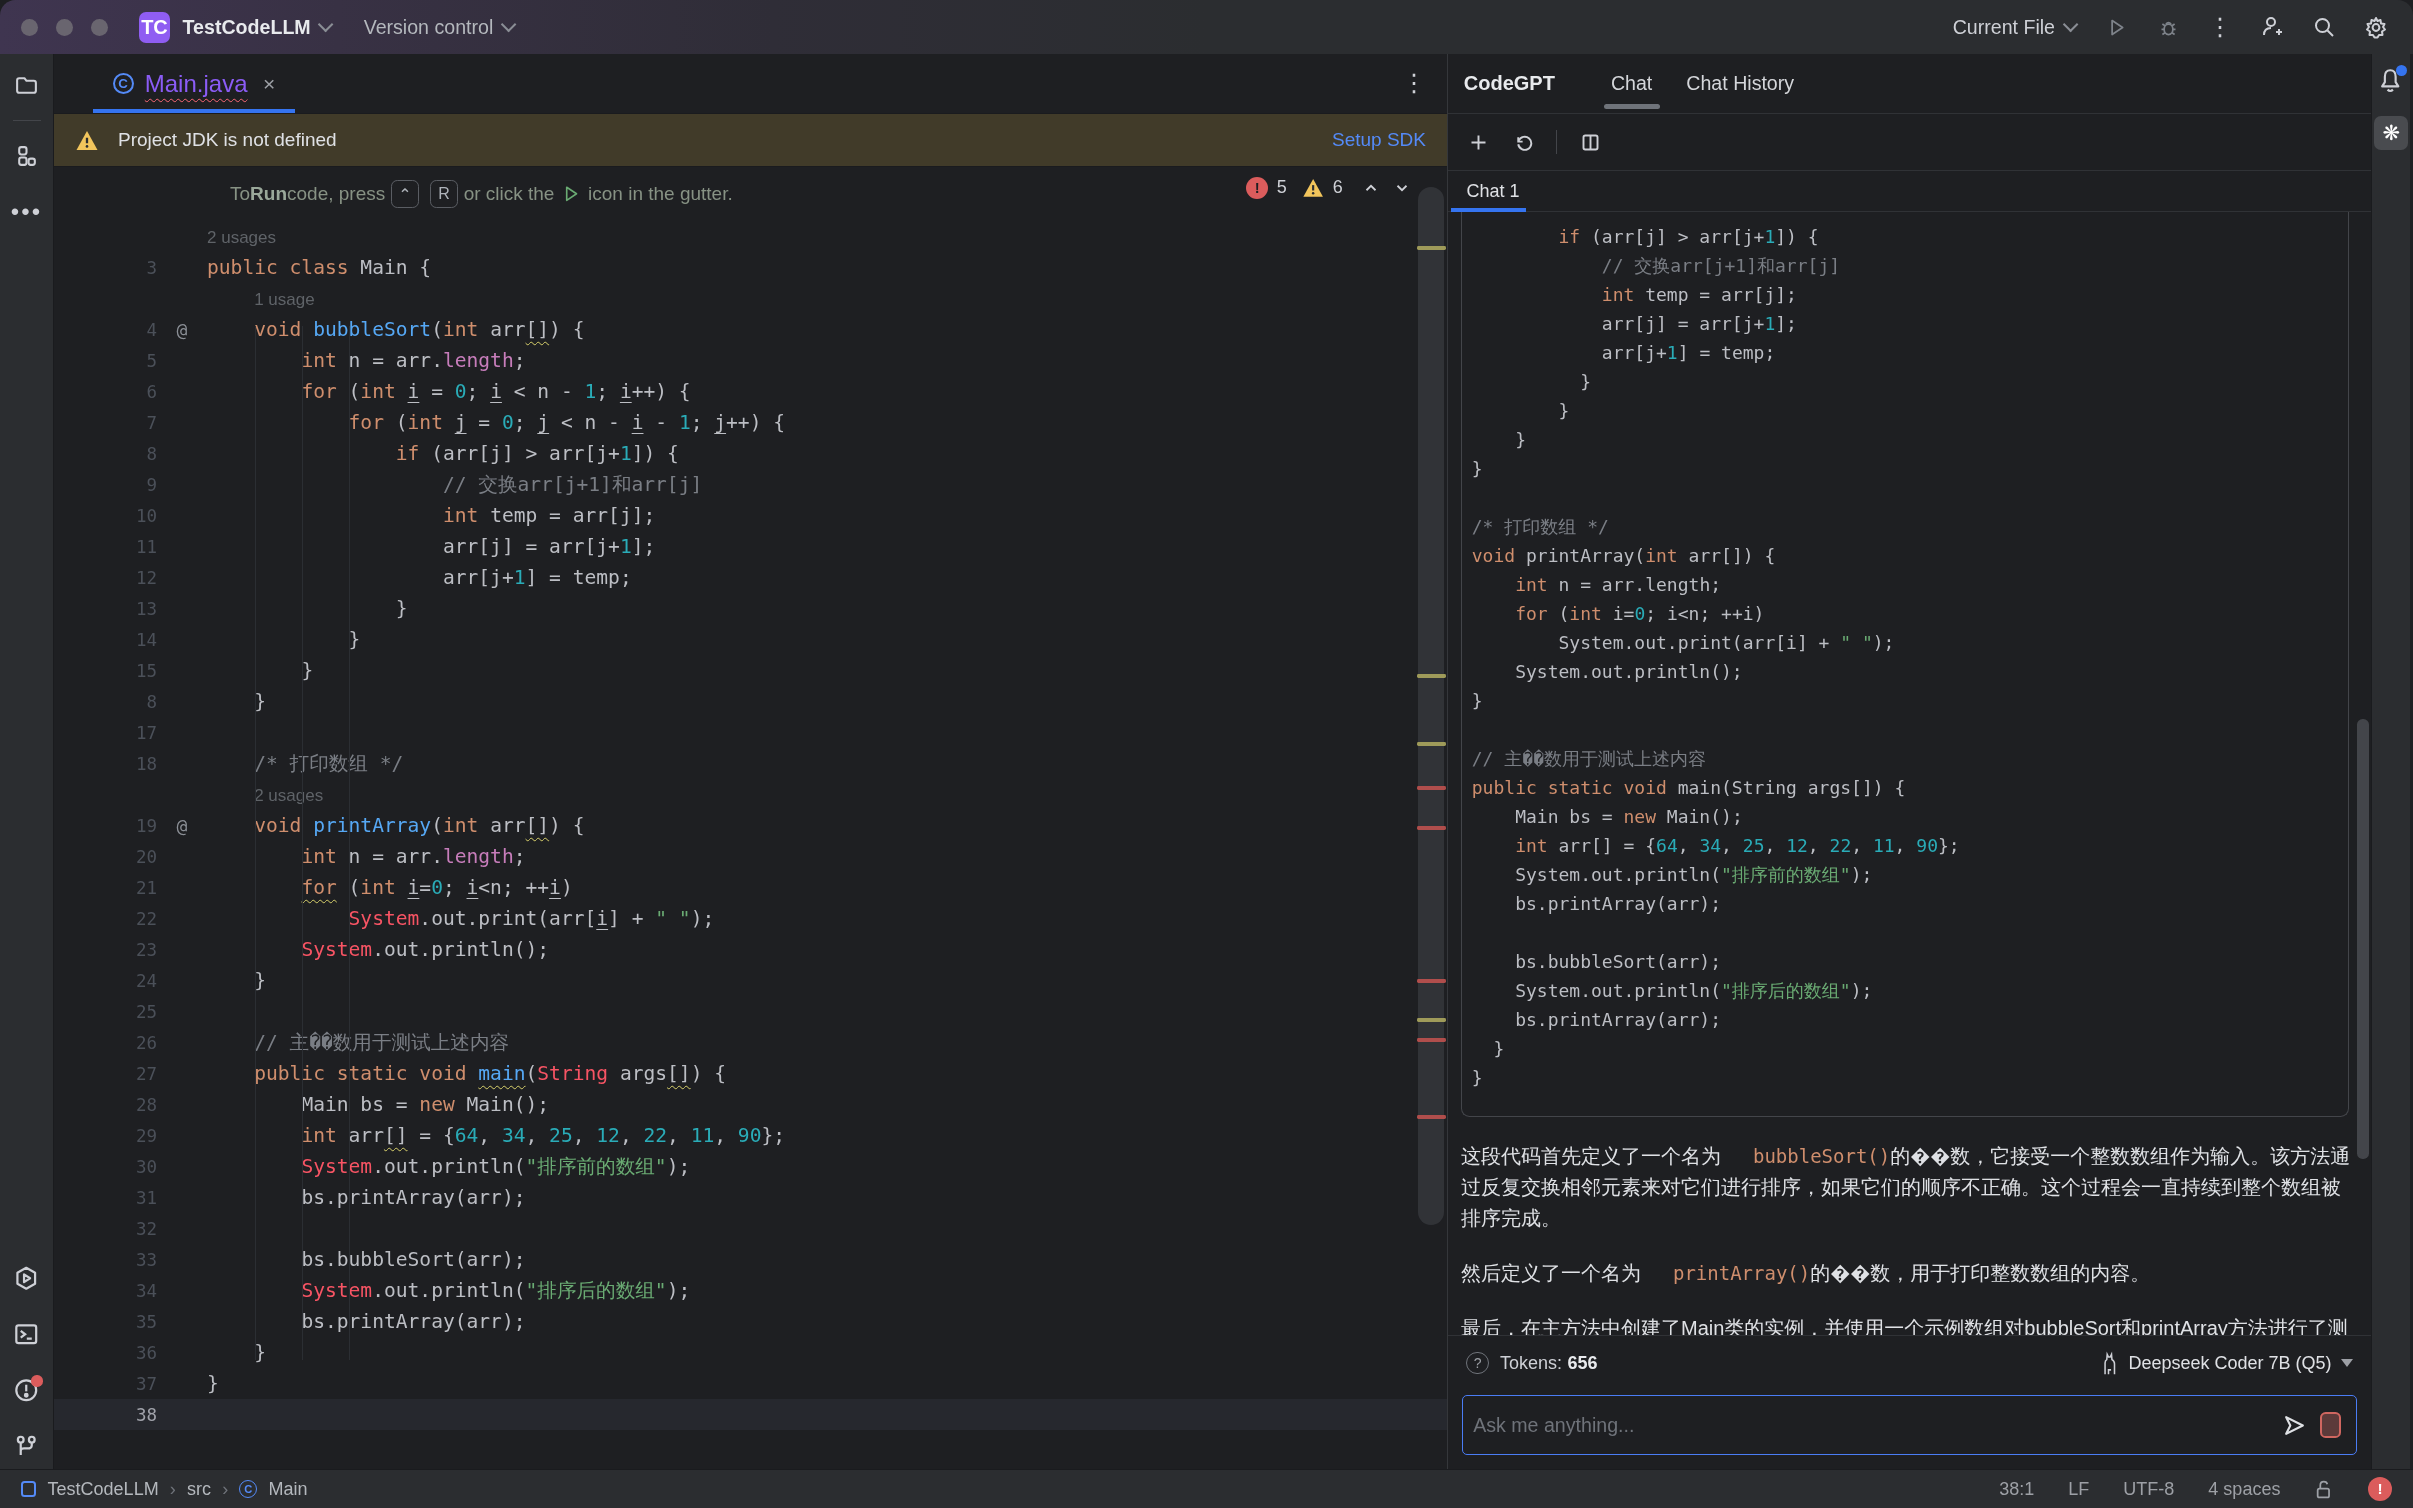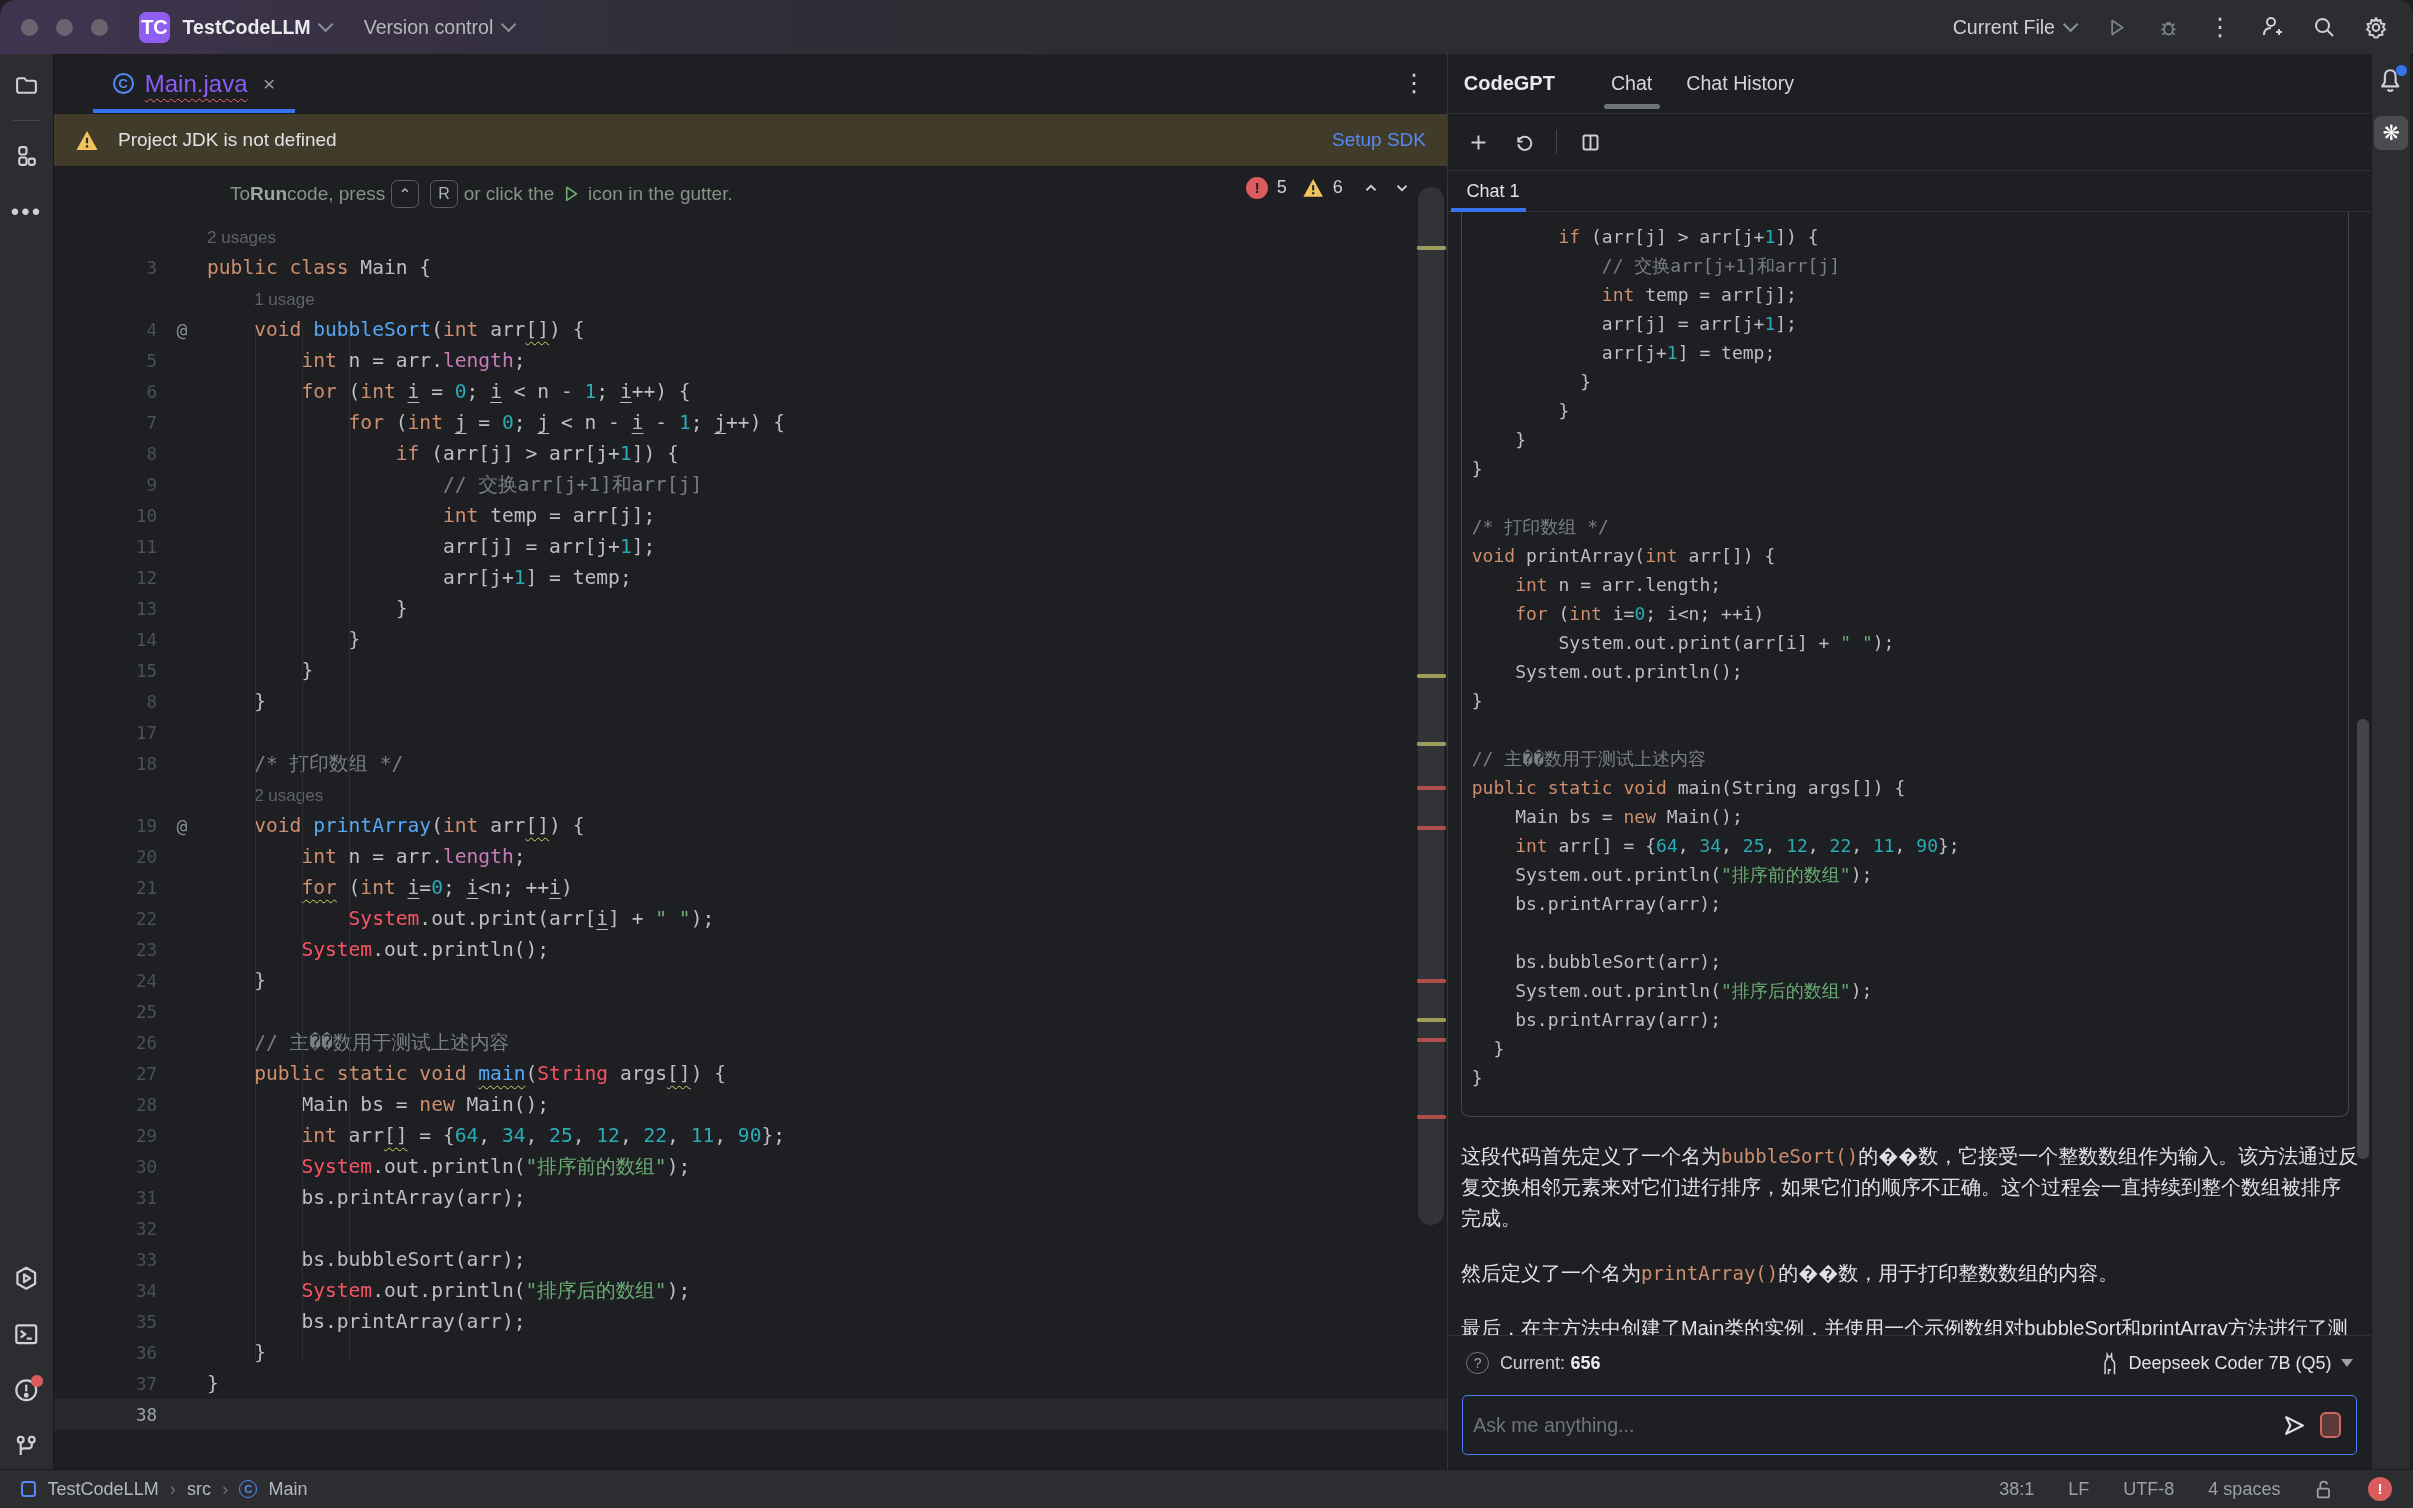--- a/index.html
+++ b/index.html
@@ -94,21 +94,21 @@
   .tdivider { width:0; height:24px; border-left:1.4px solid #43454a; }
   .convrow { height:41px; flex:0 0 41px; display:flex; align-items:flex-start; border-bottom:0.7px solid #303236; }
   .convtab { position:relative; height:41px; display:flex; align-items:center; padding:0 18px; color:#dfe1e5; font-size:18px; }
   .convtab .bind { position:absolute; left:2.8px; bottom:0; width:75px; height:4.2px; background:#3574f0; }
 
   .messages { flex:1 1 auto; position:relative; overflow:hidden; padding:0 12.6px; }
   .codeblock { border:1.4px solid #43454a; border-top:none; border-radius:0 0 8.4px 8.4px; background:#1e1f22;
     padding:9.8px 7px 24px 9.8px; width:888px; }
   .chline { font-family:"DejaVu Sans Mono", monospace; font-size:18px; height:29px; line-height:29px; white-space:pre; }
   .cpara { color:#dfe1e5; font-size:20px; line-height:31px; margin-top:24px; }
-  .icode { color:#cf8e6d; font-family:"DejaVu Sans Mono", monospace; font-size:19px; }
+  .icode { color:#cf8e6d; font-family:"DejaVu Sans Mono", monospace; font-size:19px;padding-left:32px; }
   .chat-scroll { position:absolute; right:2.8px; top:507px; width:11.2px; height:440px; border-radius:5.6px; background:#43454a; }
 
   .tokensrow { height:56px; flex:0 0 56px; border-top:0.7px solid #303236; display:flex; align-items:center; padding:0 18px; }
   .help-ic { width:22.3px; height:22.3px; border:1.4px solid #6f737a; border-radius:50%; color:#9da0a6;
     display:flex; align-items:center; justify-content:center; font-size:14px; margin-right:11.2px; }
   .tokens-label { color:#ced0d6; font-size:18px; }
   .tokens-val { color:#e8eaed; font-weight:bold; font-size:18px; margin-left:5.6px; }
   .model { margin-left:auto; display:flex; align-items:center; color:#dfe1e5; font-size:18px; gap:9.8px; }
   .dd-arrow { width:0; height:0; border-left:6.3px solid transparent; border-right:6.3px solid transparent; border-top:8.4px solid #9da0a6; }
 
@@ -434,21 +434,21 @@
         <div>
             <div class="cpara"><span>这段代码首先定义了一个名为</span><span class="icode">bubbleSort()</span><span>的��数，它接受一个整数数组作为输入。该方法通过反复交换相邻元素来对它们进行排序，如果它们的顺序不正确。这个过程会一直持续到整个数组被排序完成。</span></div>
             <div class="cpara"><span>然后定义了一个名为</span><span class="icode">printArray()</span><span>的��数，用于打印整数数组的内容。</span></div>
             <div class="cpara"><span>最后，在主方法中创建了Main类的实例，并使用一个示例数组对bubbleSort和printArray方法进行了测试。</span></div>
           </div>
         <div class="chat-scroll"></div>
       </div>
 
       <div class="tokensrow">
         <div class="help-ic">?</div>
-        <span class="tokens-label">Current:</span>
+        <span class="tokens-label">Tokens:</span>
         <span class="tokens-val">656</span>
         <div class="model">
           <svg width="21" height="24" viewBox="0 0 24 28" stroke="#ced0d6" stroke-width="1.8" fill="none">
             <path d="M8 27 V14 Q8 11 10 10 L10.5 4 L12 7 H14 L15.5 4 L16 10 Q19 11.5 19 15 V27 M12 27 V22 H15"></path>
             </svg>
           <span>Deepseek Coder 7B (Q5)</span>
           <span class="dd-arrow"></span>
         </div>
       </div>
 

